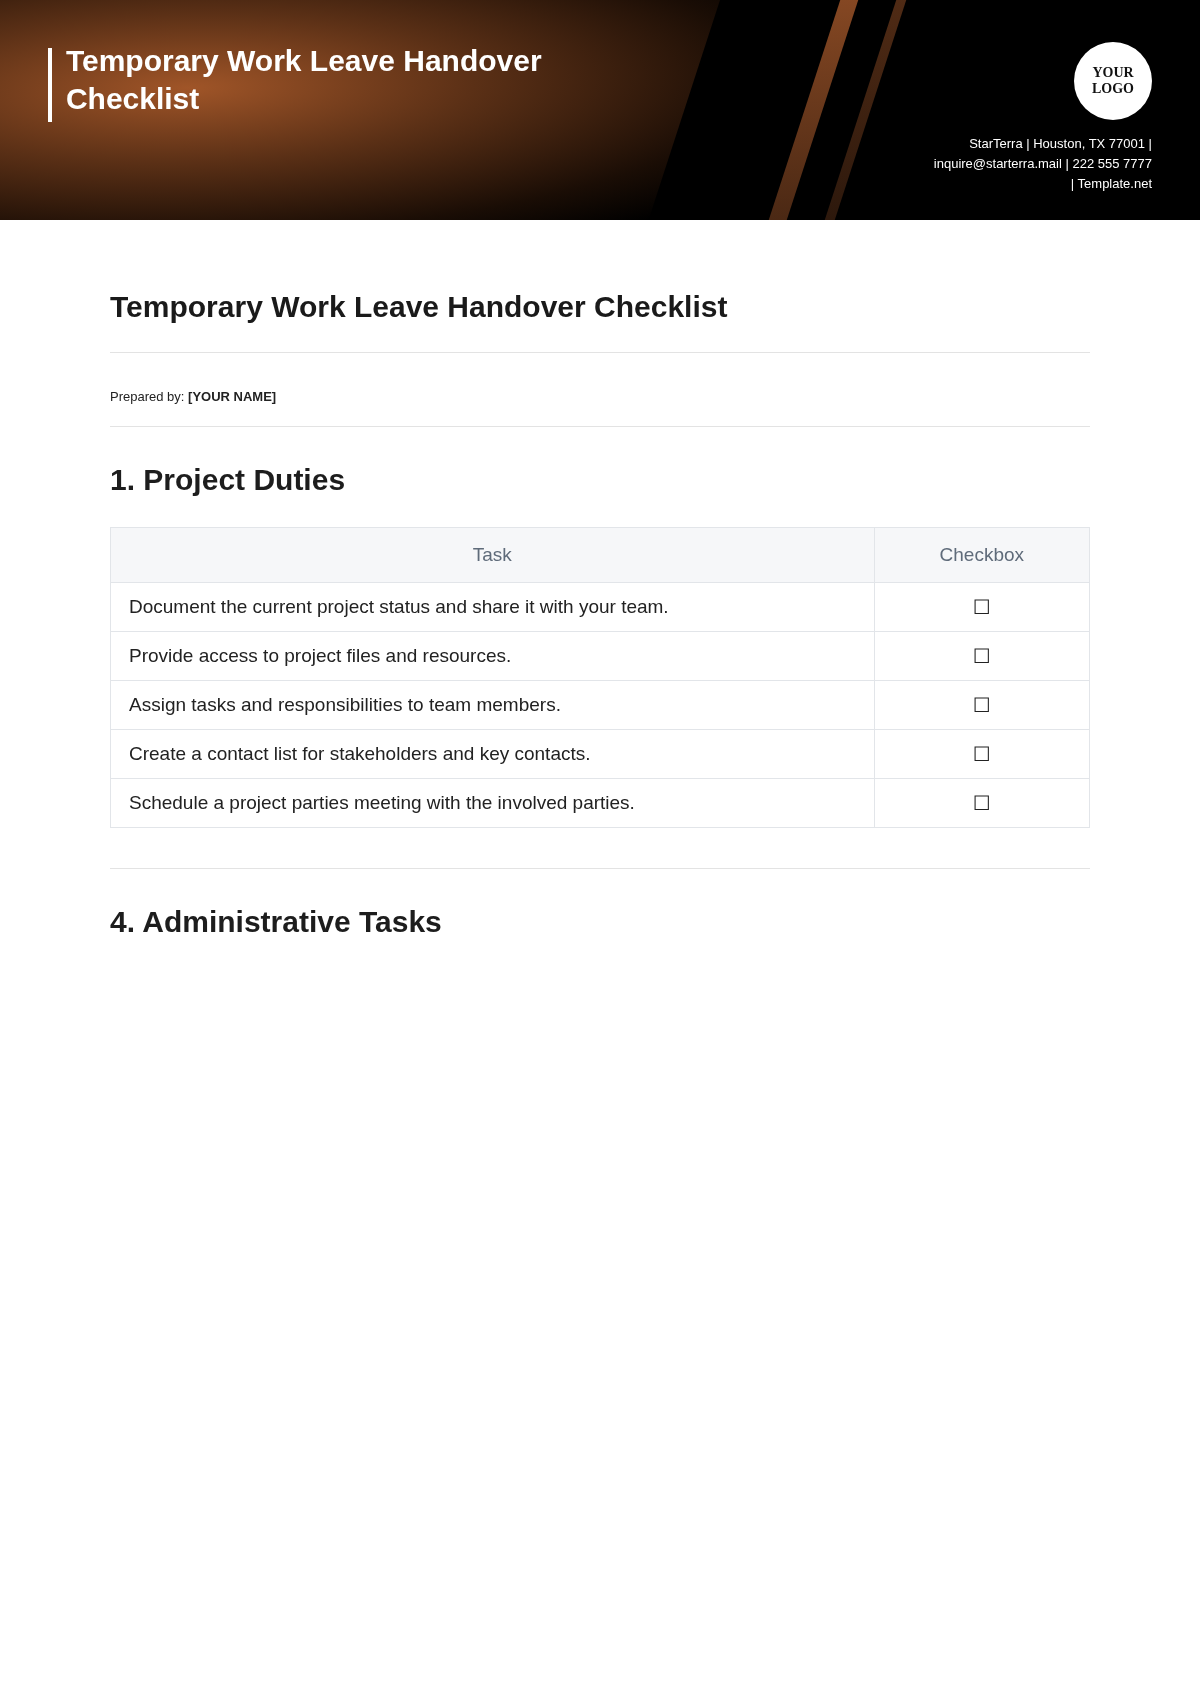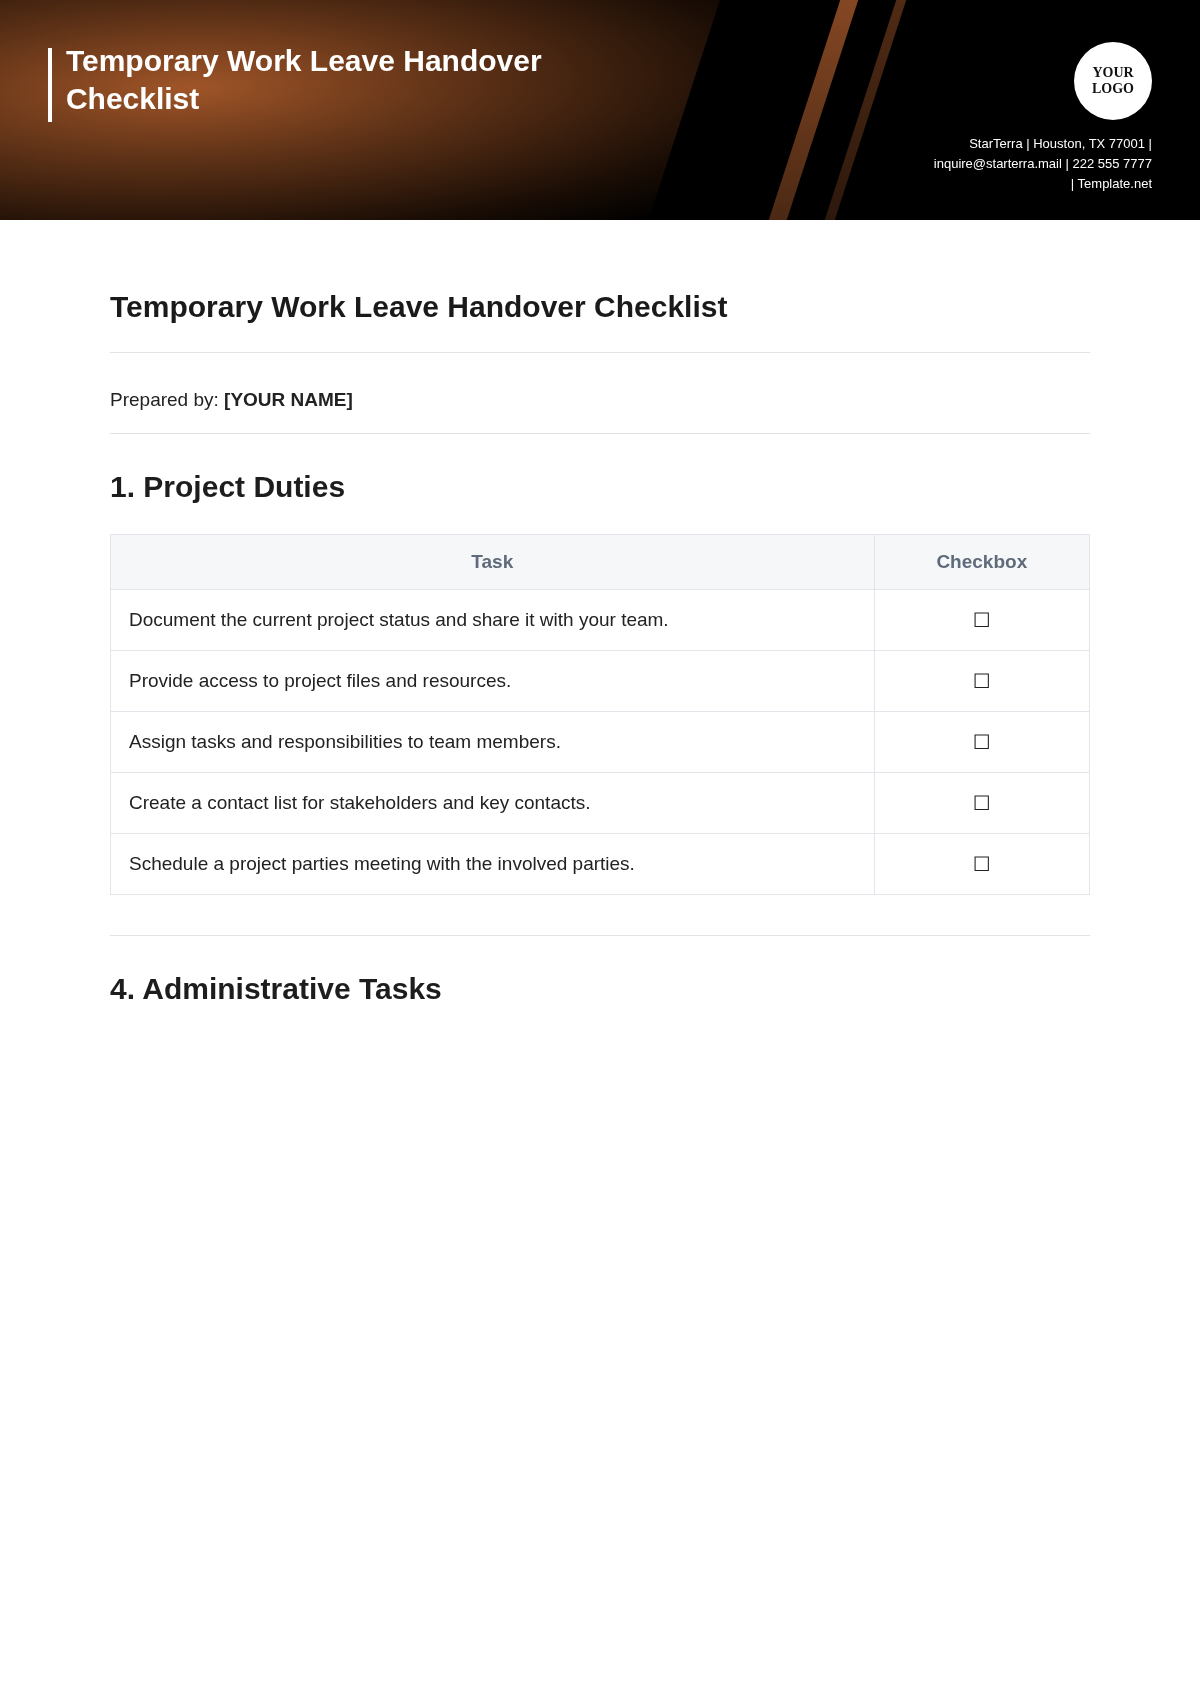--- a/index.html
+++ b/index.html
@@ -102,50 +102,50 @@
     font-weight: 700;
     color: #1a1a1a;
     margin-bottom: 28px;
   }
   .hr {
     border: none;
     border-top: 1px solid #e3e3e3;
     margin: 10px 0 36px 0;
   }
   .meta-row {
-    font-size: 19px;
+    font-size: 13px;
     margin-bottom: 22px;
     color: #222;
   }
   .meta-row .lbl { font-weight: 400; }
   .meta-row .val { font-weight: 700; }
   .section-title {
     font-size: 30px;
     font-weight: 700;
     color: #1d1d1d;
     margin: 34px 0 30px 0;
   }
 
   table.checklist {
     width: 100%;
     border-collapse: collapse;
     font-size: 19px;
   }
   table.checklist th {
     background: #f6f7f9;
     color: #5f6b7a;
-    font-weight: 700;
+    font-weight: 400;
     padding: 16px 18px;
     text-align: center;
     border: 1px solid #e2e5e9;
   }
   table.checklist th:first-child { width: 78%; }
   table.checklist td {
     border: 1px solid #e2e5e9;
-    padding: 18px 18px;
+    padding: 12px 18px;
     vertical-align: middle;
   }
   table.checklist td.cb { text-align: center; font-size: 20px; }
   .checkbox-cell {
     display: inline-block;
   }
 </style>
 </head>
 <body>
 

